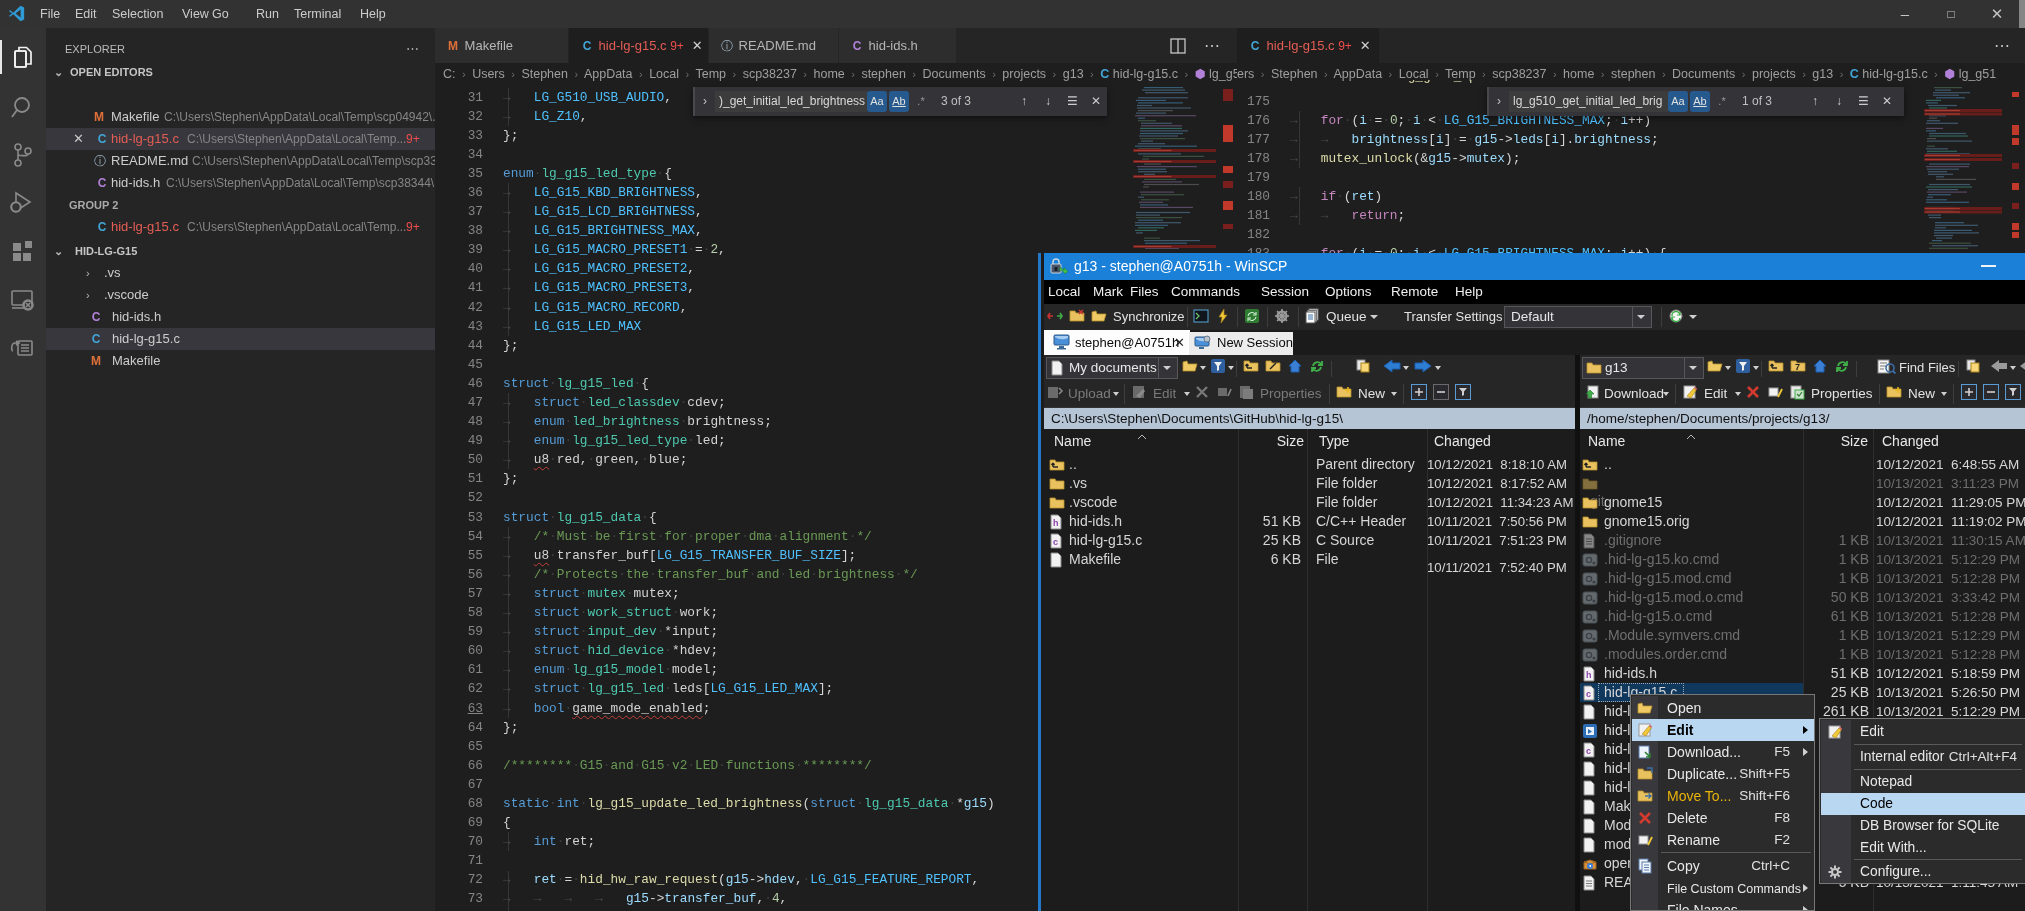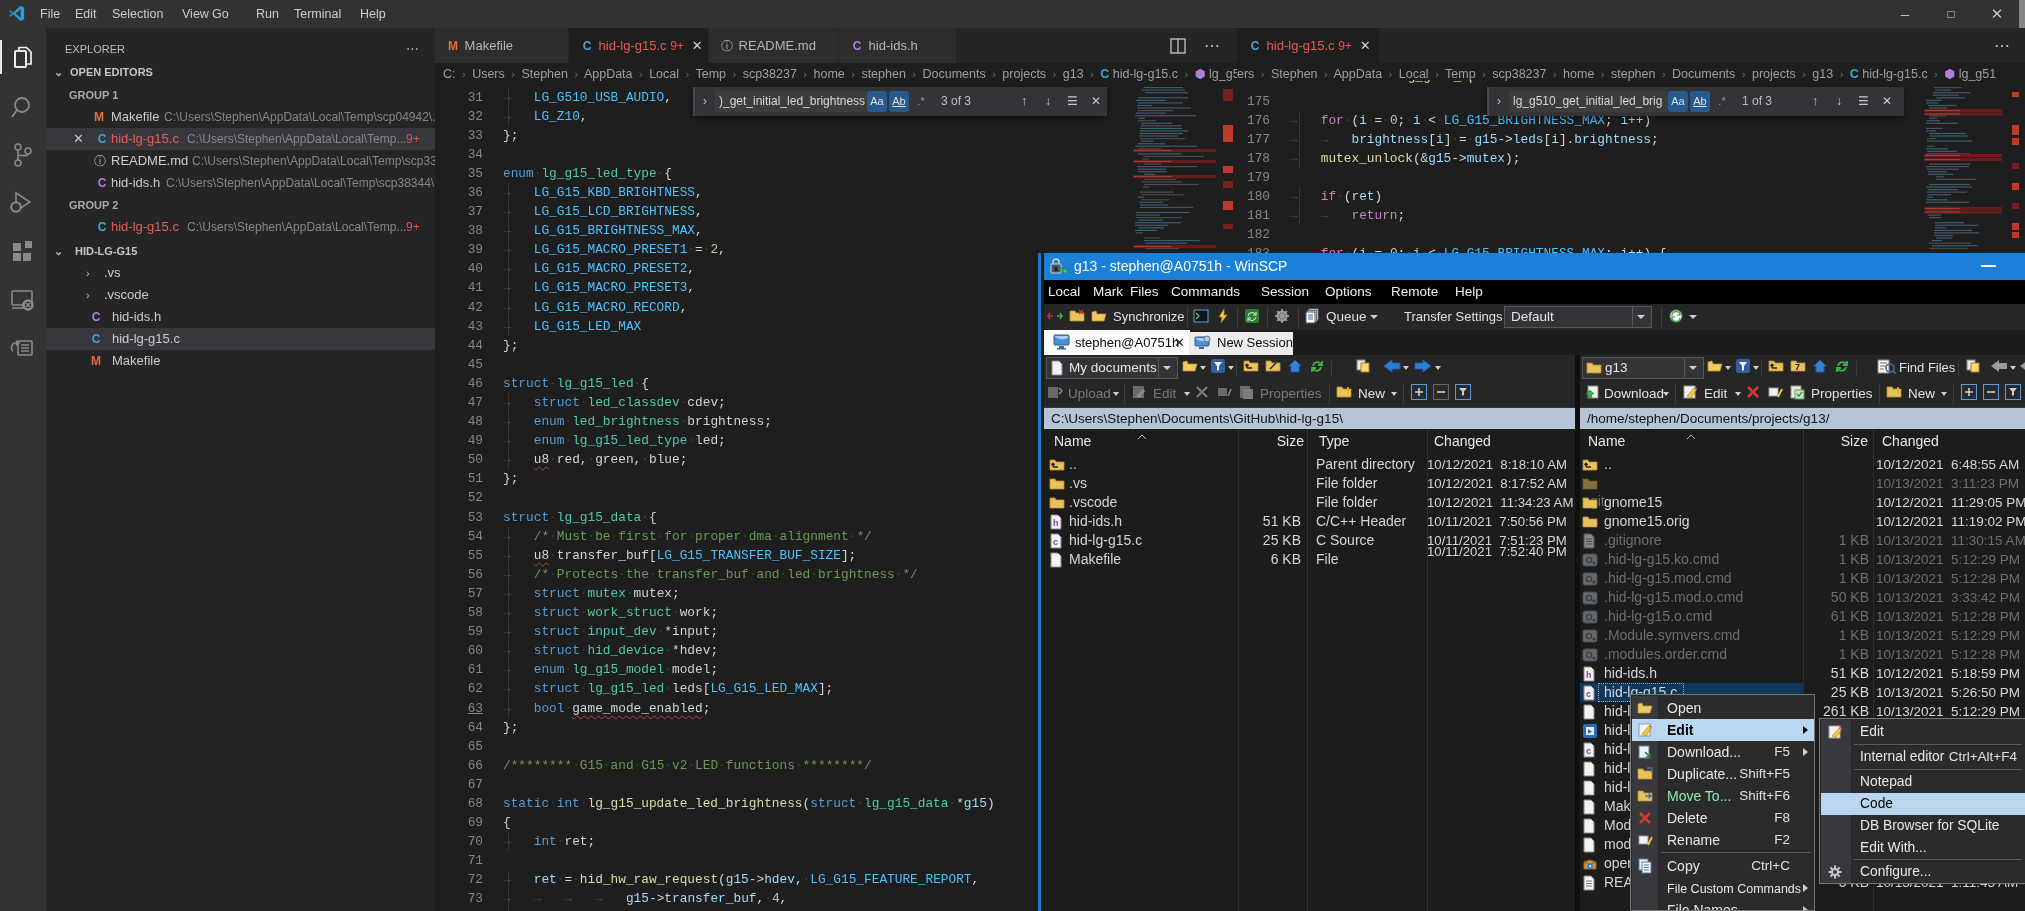--- a/index.html
+++ b/index.html
@@ -118,23 +118,20 @@
         </g>
       </svg>
   </div>
 
   <div class="abs" id="sidebar">
     <div class="srow" style="top:10px;left:19px;font-size:11px;color:#bbbbbb;">EXPLORER</div>
     <div class="srow" style="top:10px;left:360px;color:#cccccc;letter-spacing:1px;">⋯</div>
     <div class="srow shead" style="top:33px;">
         <span style="position:absolute;left:8px;" class="chev">⌄</span>
         <span style="position:absolute;left:24px;">OPEN EDITORS</span>
-      </div>
-    <div class="srow shead" style="top:56px;">
-        <span style="position:absolute;left:23px;color:#aaaaaa;">GROUP 1</span>
       </div>
     <div class="srow" style="top:78px;">
         <span class="fico" style="position:absolute;left:45px;color:#e0703a;">M</span>
         <span style="position:absolute;left:65px;">Makefile</span>
         <span class="spath" style="position:absolute;left:118px;">C:\Users\Stephen\AppData\Local\Temp\scp04942\...</span>
       </div>
     <div class="srow" style="top:100px;background:#37373d;">
         <span style="position:absolute;left:27px;color:#c8c8c8;">✕</span>
         <span class="fico" style="position:absolute;left:48px;color:#42a5d6;">C</span>
         <span class="err" style="position:absolute;left:65px;">hid-lg-g15.c</span>
@@ -812,21 +809,21 @@
 <div style="position:absolute;left:28px;top:278px;height:19px;line-height:19px;color:#d6d6d6;font-size:14px;white-space:nowrap;">hid-lg-g15.c</div>
 <div style="position:absolute;left:180px;top:278px;width:80px;text-align:right;height:19px;line-height:19px;color:#d6d6d6;font-size:14px;">25 KB</div>
 <div style="position:absolute;left:275px;top:278px;height:19px;line-height:19px;color:#d6d6d6;font-size:14px;">C Source</div>
 <div style="position:absolute;left:386px;top:278px;height:19px;line-height:19px;color:#d6d6d6;font-size:13.2px;white-space:nowrap;">10/11/2021&nbsp;&nbsp;7:51:23 PM</div>
 <svg style="position:absolute;left:8px;top:299px;" width="16" height="16" viewBox="0 0 16 16">
         <path d="M2 1 L9 1 L12 4 L12 15 L2 15 Z" fill="#f2f2f2" stroke="#8a8a8a" stroke-width="1"></path>
       </svg>
 <div style="position:absolute;left:28px;top:297px;height:19px;line-height:19px;color:#d6d6d6;font-size:14px;white-space:nowrap;">Makefile</div>
 <div style="position:absolute;left:180px;top:297px;width:80px;text-align:right;height:19px;line-height:19px;color:#d6d6d6;font-size:14px;">6 KB</div>
 <div style="position:absolute;left:275px;top:297px;height:19px;line-height:19px;color:#d6d6d6;font-size:14px;">File</div>
-<div style="position:absolute;left:386px;top:289px;height:19px;line-height:19px;color:#d6d6d6;font-size:13.2px;white-space:nowrap;">10/11/2021&nbsp;&nbsp;7:52:40 PM</div>
+<div style="position:absolute;left:386px;top:305px;height:19px;line-height:19px;color:#d6d6d6;font-size:13.2px;white-space:nowrap;">10/11/2021&nbsp;&nbsp;7:52:40 PM</div>
 <svg style="position:absolute;left:541px;top:204px;" width="16" height="16" viewBox="0 0 16 16">
         <path d="M1 4 L1 13 L15 13 L15 5 L7 5 L6 3 L1 3 Z" fill="#e9c25f" stroke="#b8922f" stroke-width="0.8"></path>
         <path d="M4 10 L4 6 M4 6 l-1.5 2 M4 6 l1.5 2 M4 10 h5" stroke="#222" stroke-width="1.3" fill="none"></path>
       </svg>
 <div style="position:absolute;left:563px;top:202px;height:19px;line-height:19px;color:#d6d6d6;font-size:14px;white-space:nowrap;">..</div>
 <div style="position:absolute;left:835px;top:202px;height:19px;line-height:19px;color:#d6d6d6;font-size:13.5px;white-space:nowrap;">10/12/2021&nbsp;&nbsp;6:48:55 AM</div>
 <svg style="position:absolute;left:541px;top:223px;" width="16" height="16" viewBox="0 0 16 16">
         <g opacity="0.5">
           <path d="M1 4 L1 13 L15 13 L15 5 L7 5 L6 3 L1 3 Z" fill="#e9c25f" stroke="#b8922f" stroke-width="0.8"></path>
         </g>
@@ -1011,21 +1008,21 @@
 <svg style="position:absolute;left:6px;top:71px;" width="16" height="16" viewBox="0 0 16 16">
           <path d="M1 4 L1 13 L15 13 L15 5 L7 5 L6 3 L1 3 Z" fill="#e9c25f" stroke="#b8922f" stroke-width="0.8"></path>
           <path d="M10 2 h5 v5" stroke="#3a6ea5" stroke-width="1.4" fill="none"></path>
         </svg>
 <div style="position:absolute;left:36px;top:68px;height:22px;line-height:22px;color:#e8e8e8;font-size:14px;white-space:nowrap;">Duplicate...</div>
 <div style="position:absolute;right:24px;top:68px;height:22px;line-height:22px;color:#e0e0e0;font-size:13.5px;">Shift+F5</div>
 <svg style="position:absolute;left:6px;top:93px;" width="16" height="16" viewBox="0 0 16 16">
           <path d="M1 4 L1 13 L15 13 L15 5 L7 5 L6 3 L1 3 Z" fill="#e9c25f" stroke="#b8922f" stroke-width="0.8"></path>
           <path d="M8 8 h6 m-2.5 -2.5 L14 8 l-2.5 2.5" stroke="#3a6ea5" stroke-width="1.3" fill="none"></path>
         </svg>
-<div style="position:absolute;left:36px;top:90px;height:22px;line-height:22px;color:#86efac;font-size:14px;white-space:nowrap;">Move To...</div>
+<div style="position:absolute;left:36px;top:90px;height:22px;line-height:22px;color:#eab308;font-size:14px;white-space:nowrap;">Move To...</div>
 <div style="position:absolute;right:24px;top:90px;height:22px;line-height:22px;color:#e0e0e0;font-size:13.5px;">Shift+F6</div>
 <svg style="position:absolute;left:6px;top:115px;" width="16" height="16" viewBox="0 0 16 16">
           <path d="M3 3 L13 13 M13 3 L3 13" stroke="#d33a2f" stroke-width="2.6"></path>
         </svg>
 <div style="position:absolute;left:36px;top:112px;height:22px;line-height:22px;color:#e8e8e8;font-size:14px;white-space:nowrap;">Delete</div>
 <div style="position:absolute;right:24px;top:112px;height:22px;line-height:22px;color:#e0e0e0;font-size:13.5px;">F8</div>
 <svg style="position:absolute;left:6px;top:137px;" width="16" height="16" viewBox="0 0 16 16">
           <rect x="2" y="4" width="9" height="8" fill="#f2f2f2" stroke="#999"></rect>
           <path d="M11 13 l4 -8" stroke="#f0c838" stroke-width="1.8"></path>
         </svg>

